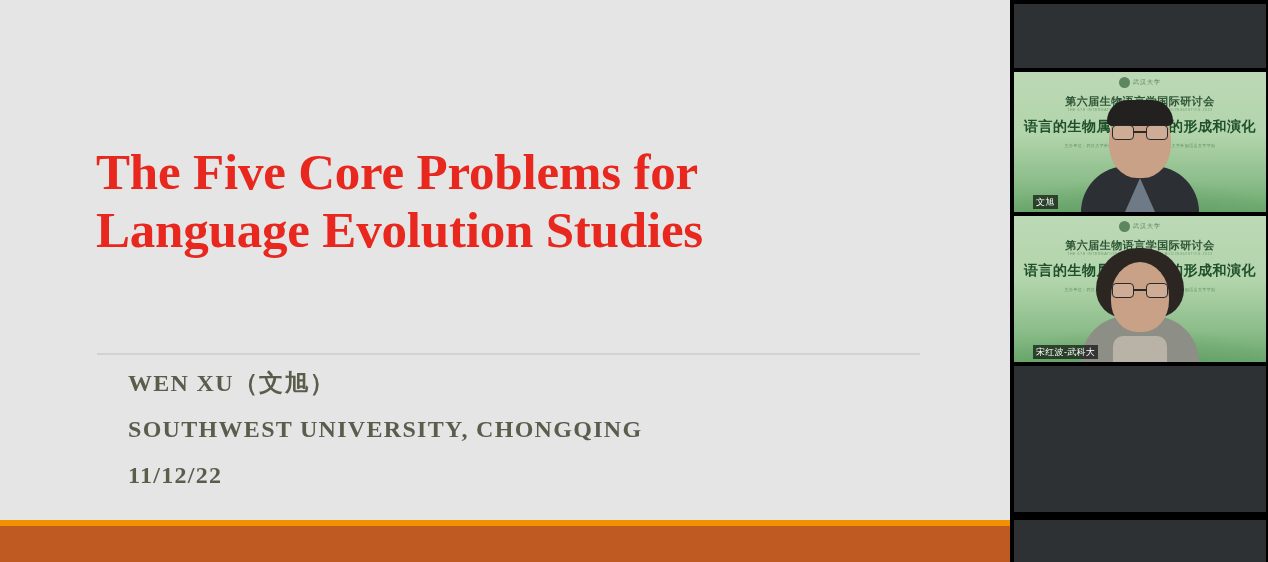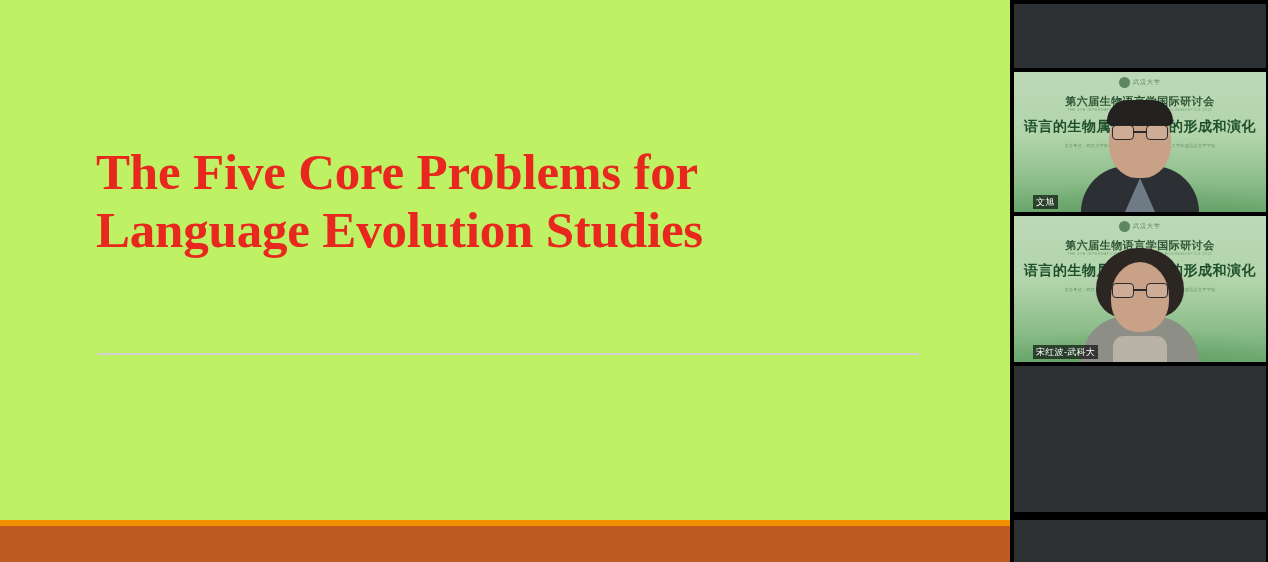--- a/index.html
+++ b/index.html
@@ -29,21 +29,21 @@
     height: 562px;
     background: #ffffff;
     overflow: hidden;
   }
   .slide {
     position: absolute;
     left: 0;
     top: 0;
     width: 1010px;
     height: 562px;
-    background: #bef264;
+    background: #e5e5e5;
   }
 
   .slide-title {
     position: absolute;
     left: 96px;
     top: 143px;
     width: 800px;
     color: #e8281e;
     font-family: "Liberation Serif", "DejaVu Serif", serif;
     font-weight: bold;
@@ -326,20 +326,25 @@
 <div class="app">
 
   <div class="slide-stage">
     <div class="slide">
 
       <div class="slide-title">The Five Core Problems for
 Language Evolution Studies</div>
 
       <div class="slide-rule"></div>
 
+      <div class="slide-subtitle">
+        <span class="sub-line">WEN XU（文旭）</span>
+        <span class="sub-line">SOUTHWEST UNIVERSITY, CHONGQING</span>
+        <span class="sub-line">11/12/22</span>
+      </div>
 
       <div class="slide-accent-thin"></div>
       <div class="slide-accent-band"></div>
     </div>
   </div>
 
   <div class="filmstrip">
 
     <div class="tile tile-1 empty"></div>
 

